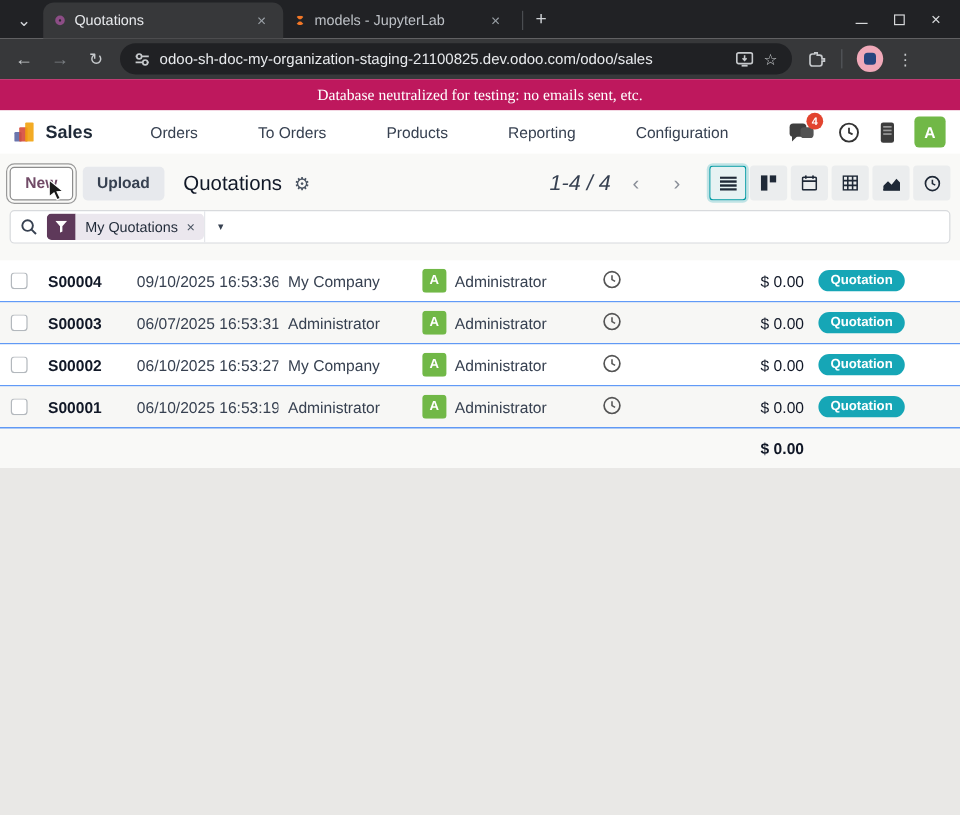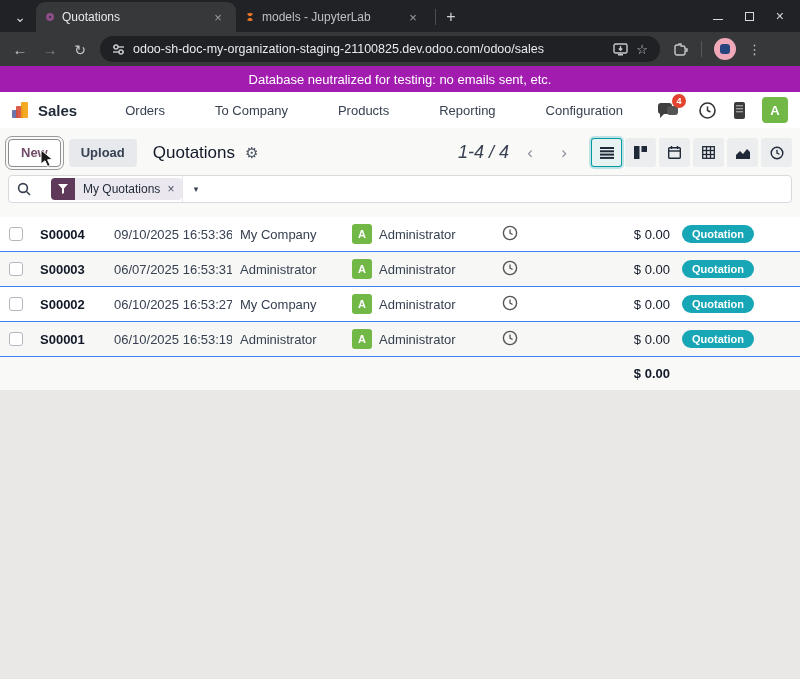--- a/index.html
+++ b/index.html
@@ -38,21 +38,21 @@
   .star-icon { color:#c6c9cc; font-size:13px; }
   .star-icon::before { content:"\2606"; }
   .toolbar-right { display:flex; align-items:center; gap:12px; margin-left:4px; }
   .toolbar-sep { width:1px; height:16px; background:#55585c; }
   .profile-avatar { width:22px; height:22px; border-radius:50%; background:#f0a9b9; display:flex; align-items:center; justify-content:center; }
   .profile-avatar span { width:10px; height:10px; border-radius:3px; background:#27447e; }
   .menu-dots { color:#c6c9cc; font-size:13px; }
   .menu-dots::before { content:"\22EE"; }
 
   
-  .neutral-banner { height:26px; background:#a21caf; color:#ffffff; font-size:13px; display:flex; align-items:center; justify-content:center; flex-shrink:0; }
+  .neutral-banner { height:26px; background:#be185d; color:#ffffff; font-size:13px; display:flex; align-items:center; justify-content:center; flex-shrink:0;font-family:Liberation Serif, serif; }
 
   .odoo-navbar { height:36px; background:#ffffff; display:flex; align-items:center; padding:0 12px; flex-shrink:0; }
   .app-logo { display:flex; align-items:flex-end; gap:0; margin-right:10px; }
   .app-logo i { display:block; border-radius:1px; }
   .app-logo .b1 { width:6px; height:8px; background:#5b67a5; opacity:.9; }
   .app-logo .b2 { width:7px; height:12px; background:#d64b3a; margin-left:-2px; opacity:.9; }
   .app-logo .b3 { width:7px; height:16px; background:#f2a20c; margin-left:-2px; opacity:.9; }
   .app-name { font-size:15px; font-weight:bold; color:#1f2937; margin-right:20px; }
   .nav-menu { font-size:13px; color:#374151; margin-right:22px;margin-left:28px; }
   .navbar-right { margin-left:auto; display:flex; align-items:center; gap:16px; }
@@ -76,21 +76,21 @@
   .pg-prev::before { content:"\2039"; }
   .pg-next::before { content:"\203A"; }
   .switcher { display:flex; gap:3px; margin-left:6px; }
   .sw-btn { width:31px; height:29px; background:#ebedee; border-radius:3px; display:flex; align-items:center; justify-content:center; }
   .sw-btn.active { background:#e7f2f3; box-shadow:0 0 0 1px #019aa3 inset, 0 0 0 2px #bfe3e5; }
   .sw-btn svg { display:block; }
 
   
   .search-row { padding:0 8px; }
   .search-box { height:28px; background:#fff; border:1px solid #d8dadd; border-radius:4px; display:flex; align-items:center; padding-left:8px; }
-  .facet { display:flex; margin-left:20px; border-radius:4px; overflow:hidden; height:22px; font-size:12px; flex-shrink:0; }
+  .facet { display:flex; margin-left:8px; border-radius:4px; overflow:hidden; height:22px; font-size:12px; flex-shrink:0; }
   .facet-iconbox { width:24px; background:#5e395a; display:flex; align-items:center; justify-content:center; }
   .facet-body { background:#ebe7ee; display:flex; align-items:center; padding:0 8px; gap:7px; color:#1f2937; }
   .facet-close { color:#4b5563; font-size:12px; }
   .facet-close::before { content:"\00D7"; }
   .search-input { border:none; outline:none; flex:1; font-size:13px; margin-left:10px; color:#374151; background:transparent; font-family:"Liberation Sans",sans-serif; }
   .search-input::placeholder { color:#9ca3af; }
   .search-caret { width:26px; align-self:stretch; border-left:1px solid #e5e7eb; display:flex; align-items:center; justify-content:center; color:#374151; font-size:9px; }
   .search-caret::before { content:"\25BE"; }
 
   
@@ -172,21 +172,21 @@
 <div class="neutral-banner">Database neutralized for testing: no emails sent, etc.</div>
 
 <div class="odoo-navbar">
   <span class="app-logo">
       <i class="b1"></i>
       <i class="b2"></i>
       <i class="b3"></i>
     </span>
   <span class="app-name">Sales</span>
   <span class="nav-menu">Orders</span>
-  <span class="nav-menu">To Company</span>
+  <span class="nav-menu">To Orders</span>
   <span class="nav-menu">Products</span>
   <span class="nav-menu">Reporting</span>
   <span class="nav-menu">Configuration</span>
   <div class="navbar-right">
     <div class="msg-icon">
       <span class="msg-bubble"></span>
       <span class="msg-bubble2"></span>
       <span class="msg-badge">4</span>
     </div>
     <svg width="19" height="19" viewBox="0 0 19 19">

